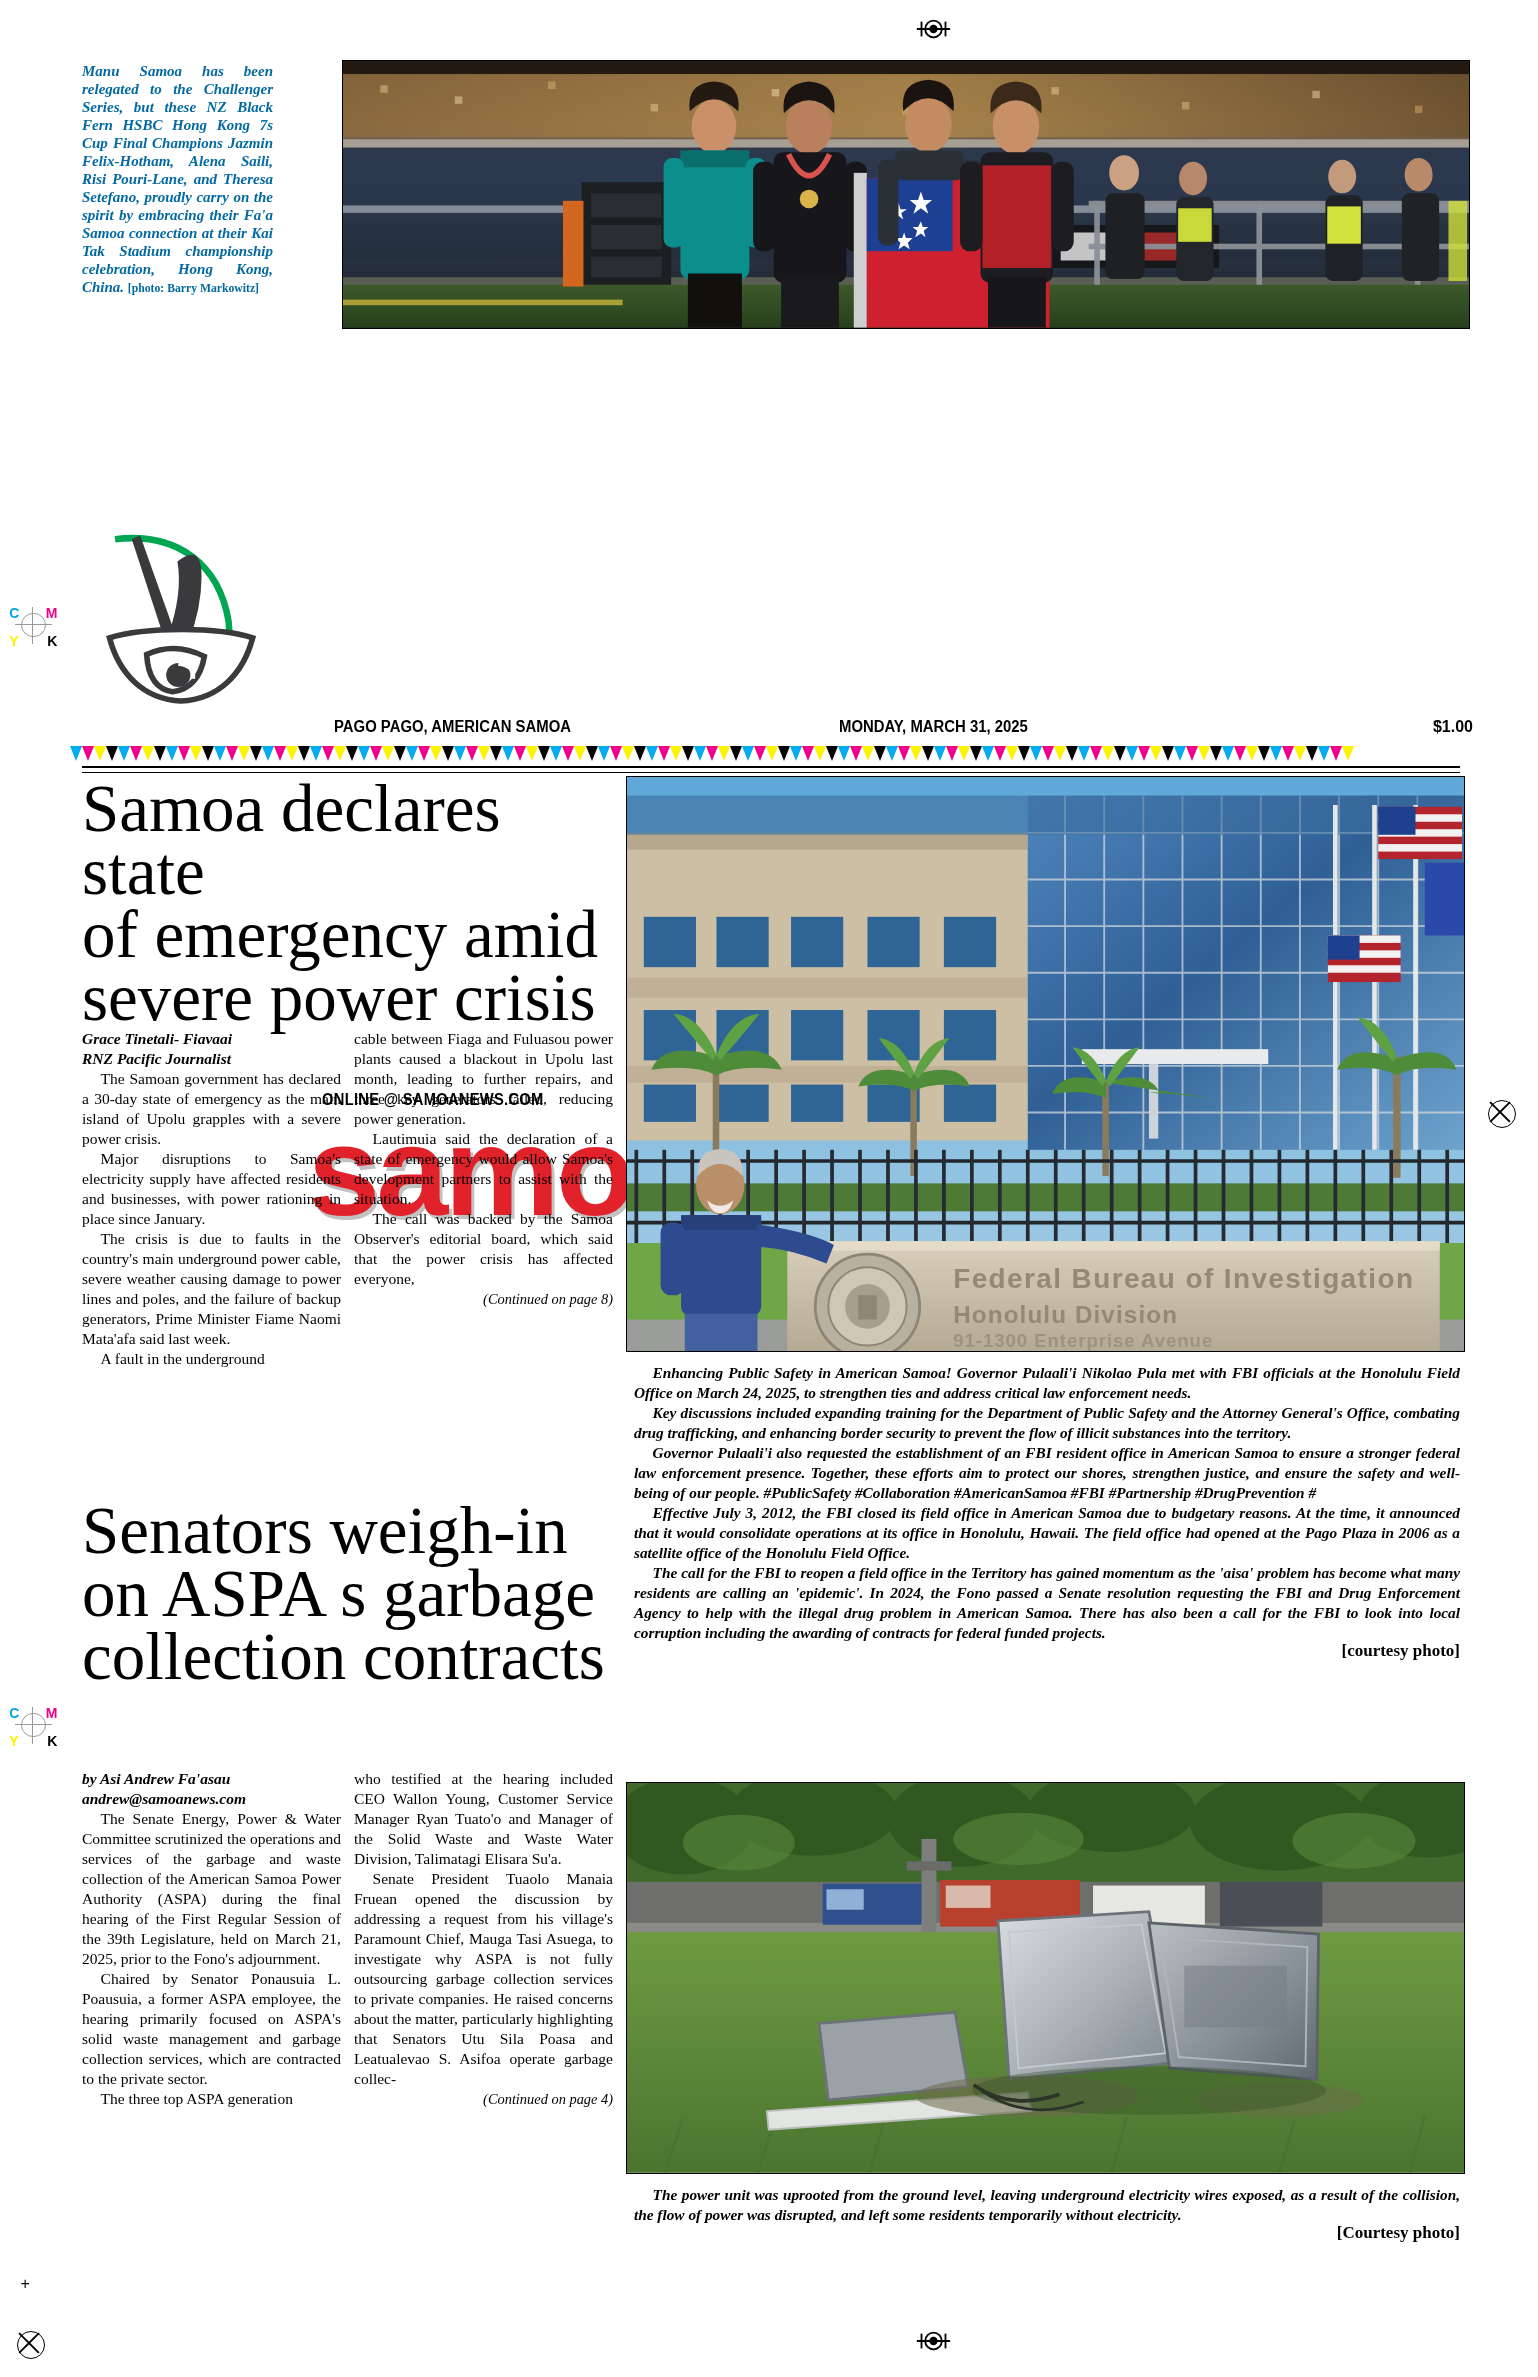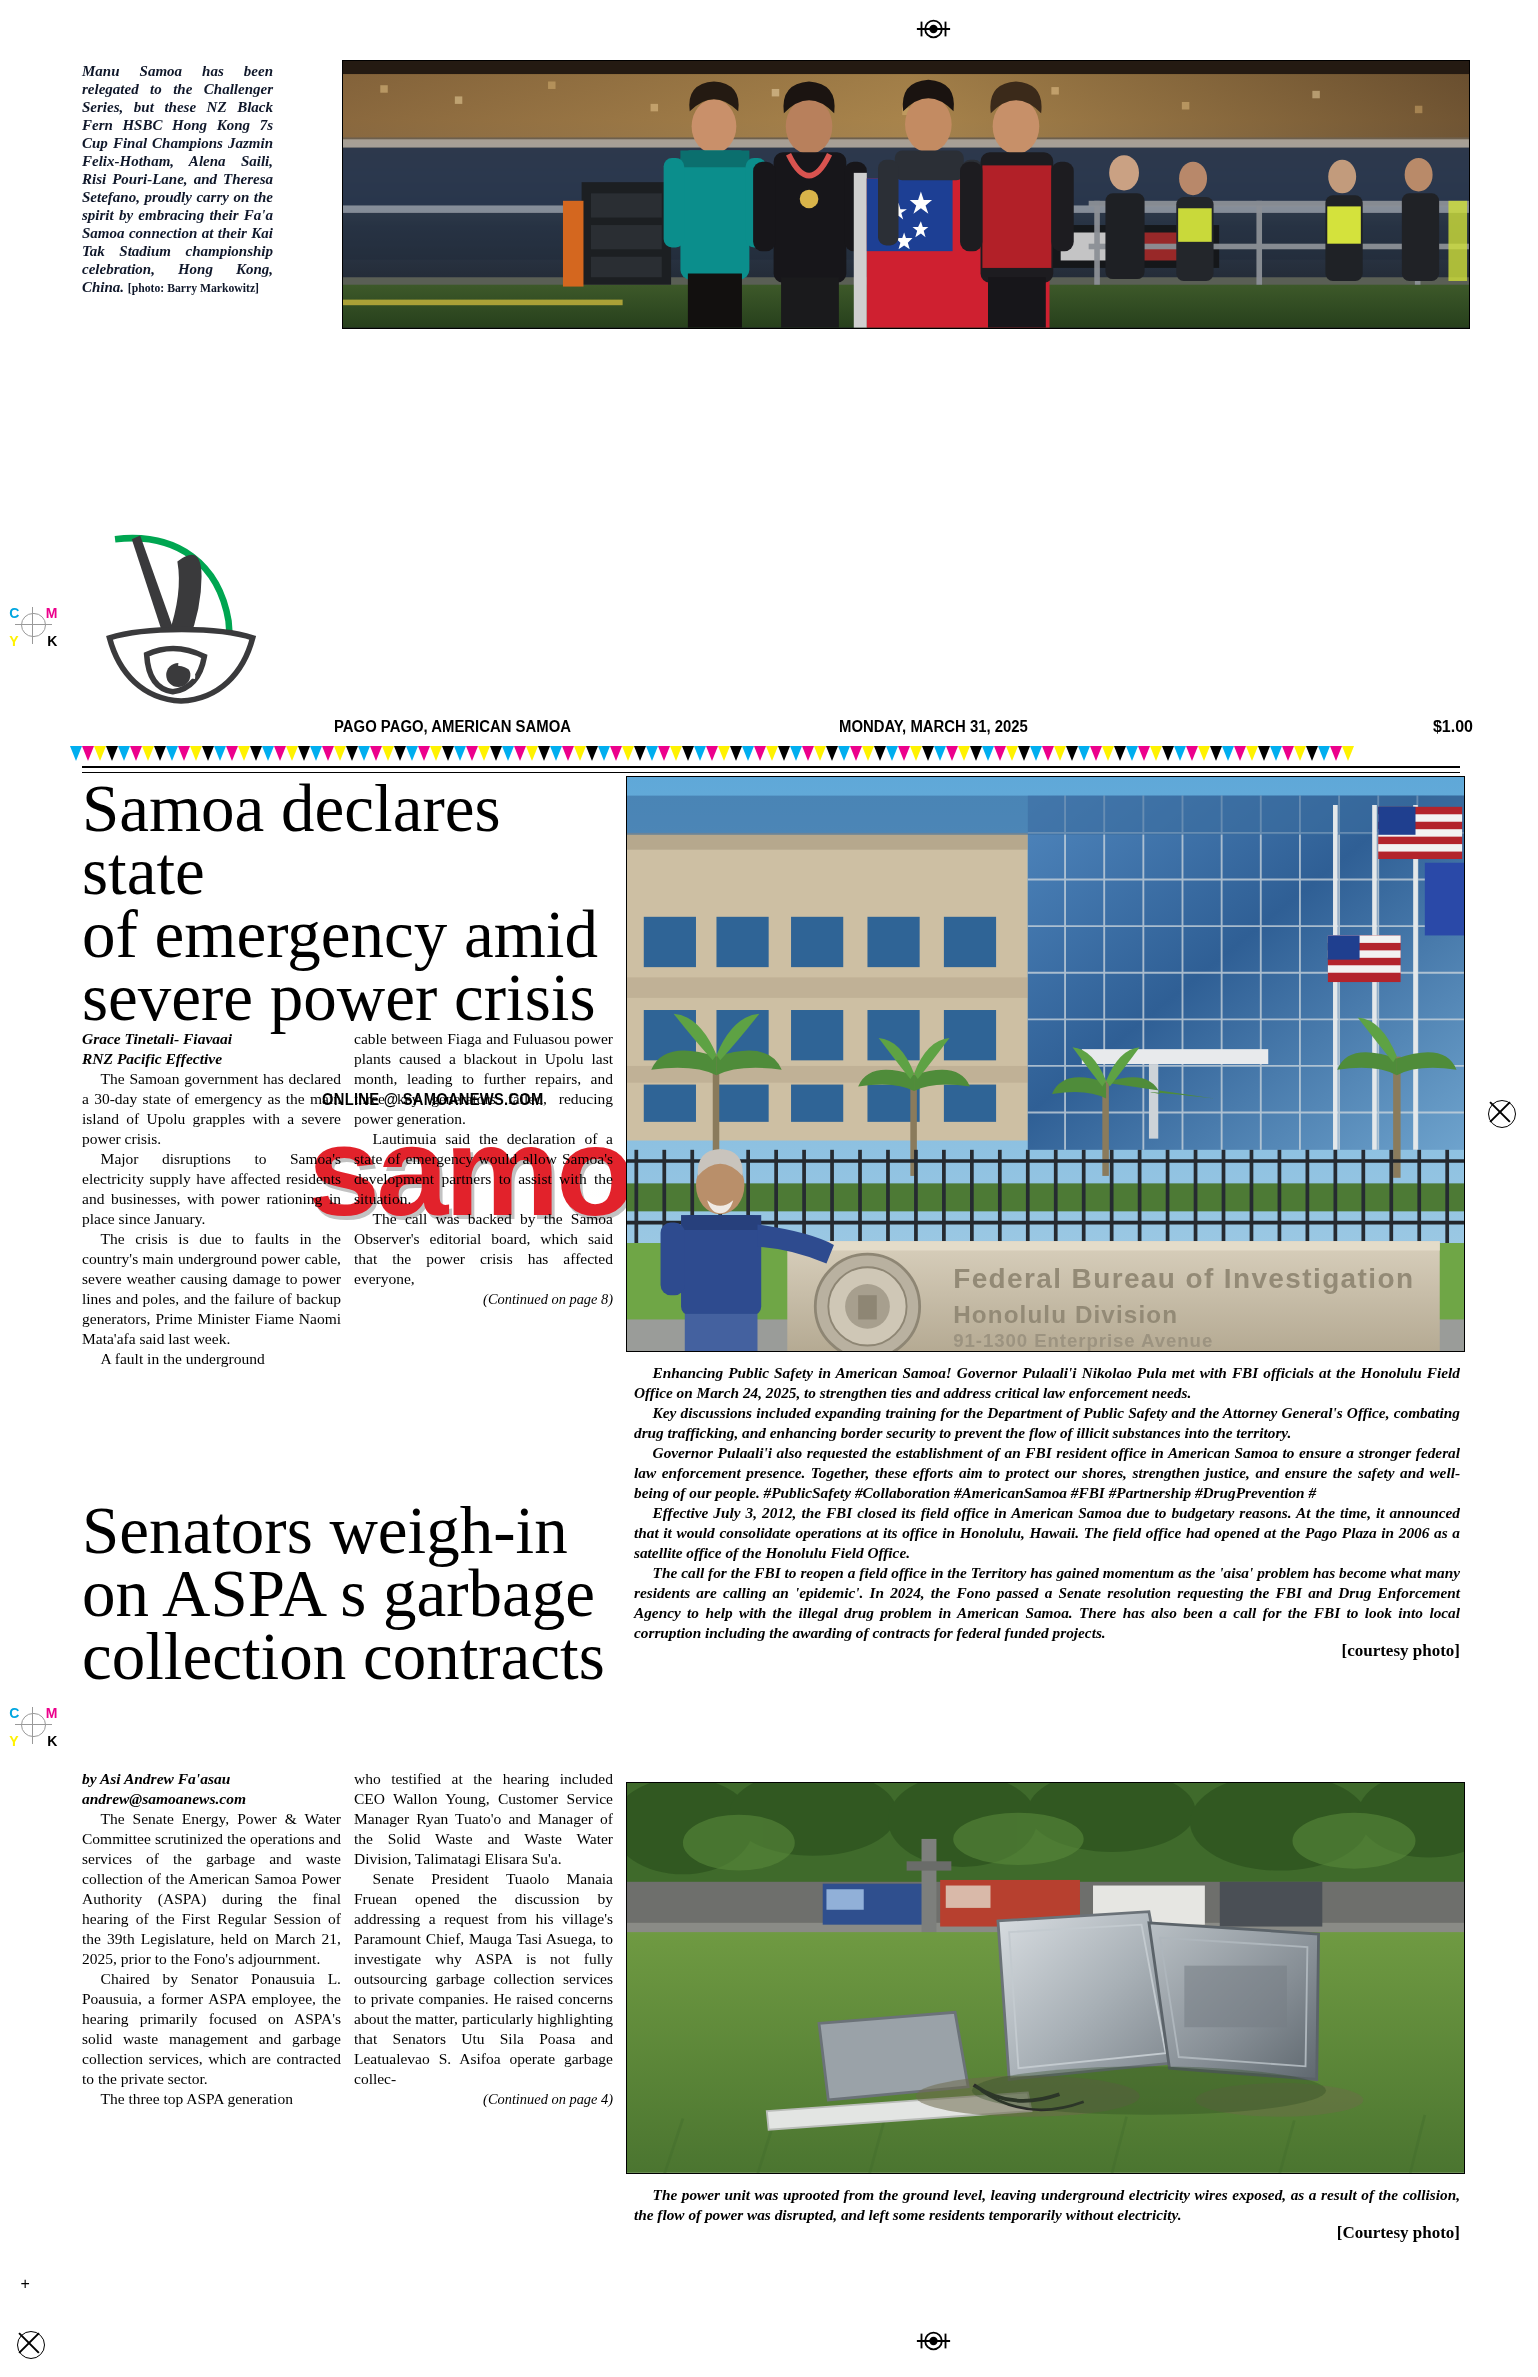--- a/index.html
+++ b/index.html
@@ -27,21 +27,21 @@
   .xmark { position:absolute; width:26px; height:26px; border:1.9px solid #000; border-radius:50%; }
   .xmark:before, .xmark:after { content:""; position:absolute; left:-2.8px; top:10.3px; width:28px; height:1.9px; background:#000; }
   .xmark:before { transform:rotate(45deg); }
   .xmark:after  { transform:rotate(-45deg); }
   .plusmark { position:absolute; font-family:"Liberation Sans",sans-serif; font-size:16px; color:#000; }
 
   
   .teaser {
     position:absolute; left:82px; top:62px; width:191px;
     font-style:italic; font-weight:bold; font-size:15px; line-height:18px;
-    text-align:justify; color:#0f172a;
+    text-align:justify; color:#0369a1;
   }
   .teaser .lead { text-indent:17px; display:inline; }
   .teaser .credit { font-style:normal; font-weight:bold; font-size:11.7px; }
 
   .topphoto {
     position:absolute; left:342px; top:60px; width:1126px; height:267px;
     border:1.9px solid #000; overflow:hidden; background:#1a1d24;
   }
 
   
@@ -446,21 +446,21 @@
   <div class="rule-double" style="top:766px;"></div>
 
   <div id="hl1">
     <div>Samoa declares state</div>
     <div>of emergency amid</div>
     <div>severe power crisis</div>
   </div>
 
   <div class="bodycol" style="left:82px; top:1029px; width:259px;">
     <p class="byline">Grace Tinetali- Fiavaai</p>
-    <p class="byline">RNZ Pacific Effective</p>
+    <p class="byline">RNZ Pacific Journalist</p>
     <p>The Samoan government has declared a 30-day state of emergency as the main island of Upolu grapples with a severe power crisis.</p>
     <p>Major disruptions to Samoa's electricity supply have affected residents and businesses, with power rationing in place since January.</p>
     <p>The crisis is due to faults in the country's main underground power cable, severe weather causing damage to power lines and poles, and the failure of backup generators, Prime Minister Fiame Naomi Mata'afa said last week.</p>
     <p>A fault in the underground</p>
   </div>
   <div class="bodycol" style="left:354px; top:1029px; width:259px;">
     <p style="text-indent:0">cable between Fiaga and Fuluasou power plants caused a blackout in Upolu last month, leading to further repairs, and three key generators failed, reducing power generation.</p>
     <p>Lautimuia said the declaration of a state of emergency would allow Samoa's development partners to assist with the situation.</p>
     <p>The call was backed by the Samoa Observer's editorial board, which said that the power crisis has affected everyone,</p>
     <p class="contin">(Continued on page 8)</p>

